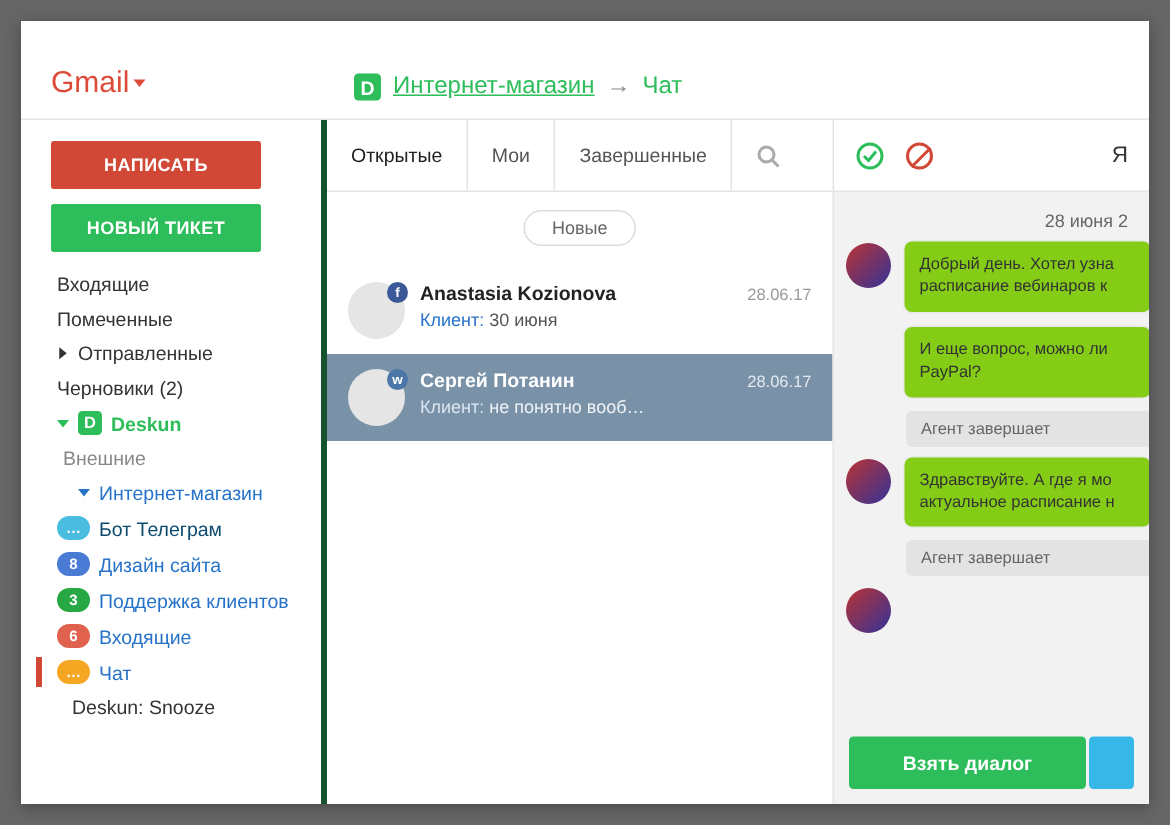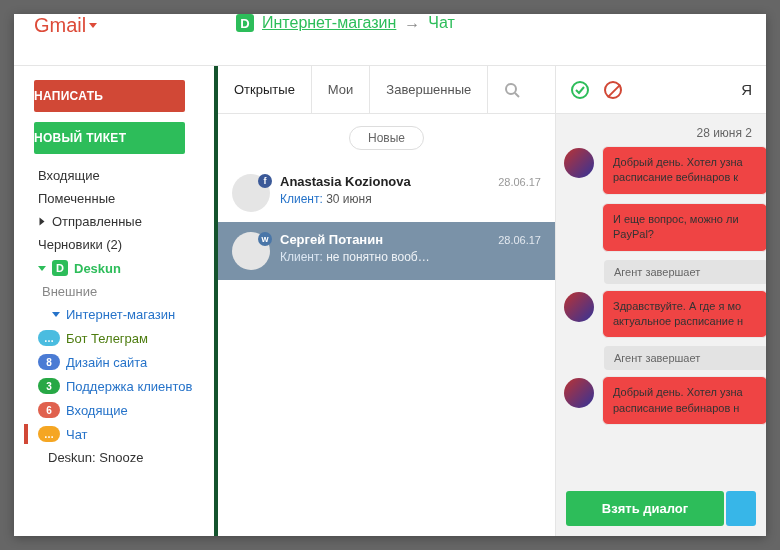--- a/index.html
+++ b/index.html
@@ -1,28 +1,28 @@
 <!DOCTYPE html>
 <html><head>
 <meta charset="utf-8">
 <style>
 *{box-sizing:border-box;margin:0;padding:0;font-family:Arial,sans-serif}
 body{background:#666;display:flex;justify-content:center;align-items:center;height:550px;width:780px;overflow:hidden}
 .window{background:#fff;width:752px;height:522px;box-shadow:0 2px 10px rgba(0,0,0,0.3);display:flex;flex-direction:column;position:relative;overflow:hidden}
-.header{height:52px;display:flex;align-items:flex-start;padding:0 20px;border-bottom:1px solid #e5e5e5}
+.header{height:66px;display:flex;align-items:flex-end;padding:12px 20px;border-bottom:1px solid #e5e5e5}
 .logo{color:#dd4b39;font-size:20px;font-weight:400;display:flex;align-items:center;gap:3px;cursor:pointer}
 .logo-caret{display:inline-block;width:0;height:0;border-left:4px solid transparent;border-right:4px solid transparent;border-top:5px solid #dd4b39}
 .breadcrumb{margin-left:auto;margin-right:auto;display:flex;align-items:center;gap:8px;font-size:16px;position:absolute;left:222px}
 .d-icon{width:18px;height:18px;background:#2dbd5a;color:#fff;font-weight:bold;display:inline-flex;align-items:center;justify-content:center;border-radius:3px;font-size:13px}
 .bc-link{color:#2dbd5a;text-decoration:underline}
 .bc-arrow{color:#888}
 .bc-chat{color:#2dbd5a}
 .body{display:flex;flex:1;overflow:hidden}
 .sidebar{width:200px;padding:14px 0 14px 10px;overflow-y:auto;font-size:13px}
-.btn{display:block;width:151px;padding:9px 0;text-align:left;color:#fff;font-weight:bold;font-size:12px;letter-spacing:0.3px;border:none;cursor:pointer;margin-bottom:10px;margin-left:10px;border-radius:2px}
+.btn{display:block;width:140px;padding:9px 0;text-align:center;color:#fff;font-weight:bold;font-size:12px;letter-spacing:0.3px;border:none;cursor:pointer;margin-bottom:10px;margin-left:10px;border-radius:2px}
 .btn-red{background:#d14836}
 .btn-green{background:#2dbd5a}
 .nav{list-style:none;margin-top:6px}
 .nav li{padding:4px 10px 4px 14px;cursor:pointer;display:flex;align-items:center;gap:6px;color:#333}
 .nav li.bold{font-weight:normal}
 .nav li.section{color:#2dbd5a;font-weight:bold}
 .nav li.sub{padding-left:28px;color:#2673c9}
 .nav li.sub2{padding-left:18px}
 .caret-down{display:inline-block;width:0;height:0;border-left:4px solid transparent;border-right:4px solid transparent;border-top:5px solid #333}
 .caret-down.green{border-top-color:#2dbd5a}
@@ -62,21 +62,21 @@
 .chat{width:210px;background:#f2f2f2;display:flex;flex-direction:column;position:relative}
 .chat-top{height:48px;display:flex;align-items:center;gap:14px;padding:0 14px;border-bottom:1px solid #e5e5e5;background:#fff}
 .chk-icon{color:#2dbd5a;font-size:18px}
 .ban-icon{width:18px;height:18px;border:2px solid #d14836;border-radius:50%;position:relative}
 .ban-icon::after{content:"";position:absolute;width:18px;height:2px;background:#d14836;top:7px;left:-1px;transform:rotate(-45deg)}
 .chat-top-right{margin-left:auto;font-size:15px;color:#333}
 .date-div{text-align:right;padding:12px 14px 6px;font-size:12px;color:#666}
 .msgs{flex:1;overflow:hidden;padding:0 0 0 8px}
 .msg{display:flex;gap:8px;margin-bottom:8px;align-items:flex-start}
 .msg-av{width:30px;height:30px;border-radius:50%;background:linear-gradient(135deg,#b33,#339);flex-shrink:0;margin-top:2px}
-.bubble{background:#ef4444;border-radius:6px;padding:8px 10px;font-size:11px;color:#333;line-height:1.4;flex:1;min-width:0;border:1px solid #e8e8e8;margin-right:-2px}
+.bubble{background:#84cc16;border-radius:6px;padding:8px 10px;font-size:11px;color:#333;line-height:1.4;flex:1;min-width:0;border:1px solid #e8e8e8;margin-right:-2px}
 .sys-note{background:#e3e3e3;font-size:11px;color:#666;padding:6px 10px;margin:6px 0 6px 40px;border-radius:4px;margin-right:-2px}
 .chat-footer{padding:10px;display:flex;gap:2px}
 .take-btn{flex:1;background:#2dbd5a;color:#fff;border:none;padding:10px;font-size:13px;font-weight:bold;border-radius:3px;cursor:pointer}
 .aux-btn{width:30px;background:#37b6e8;border:none;border-radius:3px;cursor:pointer}
 svg{display:block}
 </style>
 </head>
 <body>
 
 <div class="window">
@@ -118,21 +118,21 @@
           </li>
         <li class="sub2" style="color:#888">
             <span>Внешние</span>
           </li>
         <li class="sub">
             <span class="caret-down blue"></span>
             <span>Интернет-магазин</span>
           </li>
         <li>
             <span class="badge cyan">…</span>
-            <span style="color:#4d7c0f">Бот Телеграм</span>
+            <span style="color:#0c4a6e">Бот Телеграм</span>
           </li>
         <li>
             <span class="badge blue">8</span>
             <span style="color:#2673c9">Дизайн сайта</span>
           </li>
         <li>
             <span class="badge green">3</span>
             <span style="color:#2673c9">Поддержка клиентов</span>
           </li>
         <li>
@@ -215,21 +215,20 @@
           <div class="bubble">И еще вопрос, можно ли PayPal?</div>
         </div>
         <div class="sys-note">Агент завершает</div>
         <div class="msg">
           <div class="msg-av"></div>
           <div class="bubble">Здравствуйте. А где я мо актуальное расписание н</div>
         </div>
         <div class="sys-note">Агент завершает</div>
         <div class="msg">
           <div class="msg-av"></div>
-          <div class="bubble">Добрый день. Хотел узна расписание вебинаров н</div>
         </div>
       </div>
       <div class="chat-footer">
         <button class="take-btn">Взять диалог</button>
         <button class="aux-btn"></button>
       </div>
     </div>
   </div>
 </div>
 

